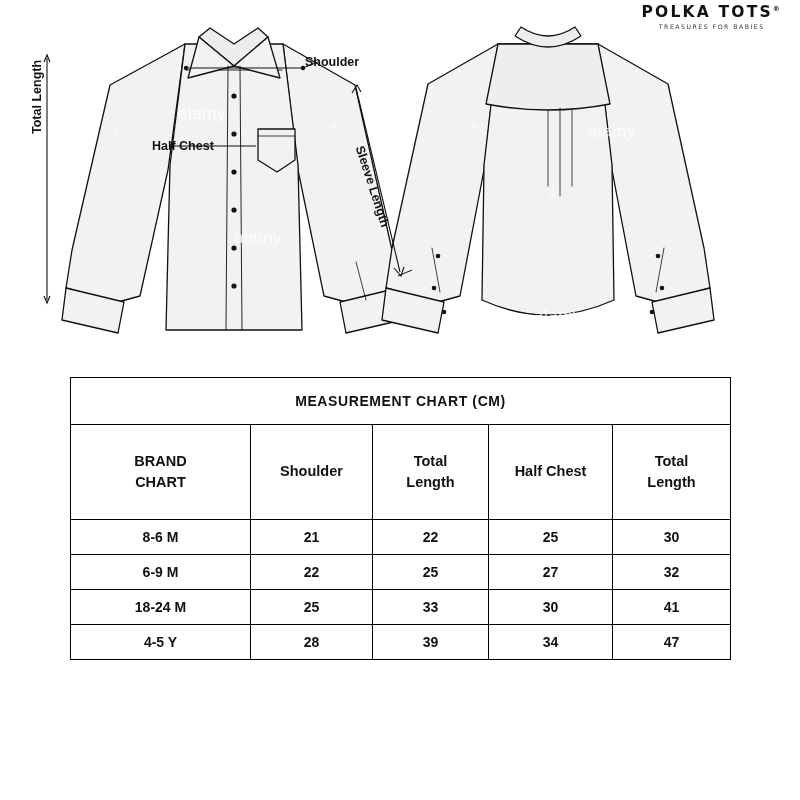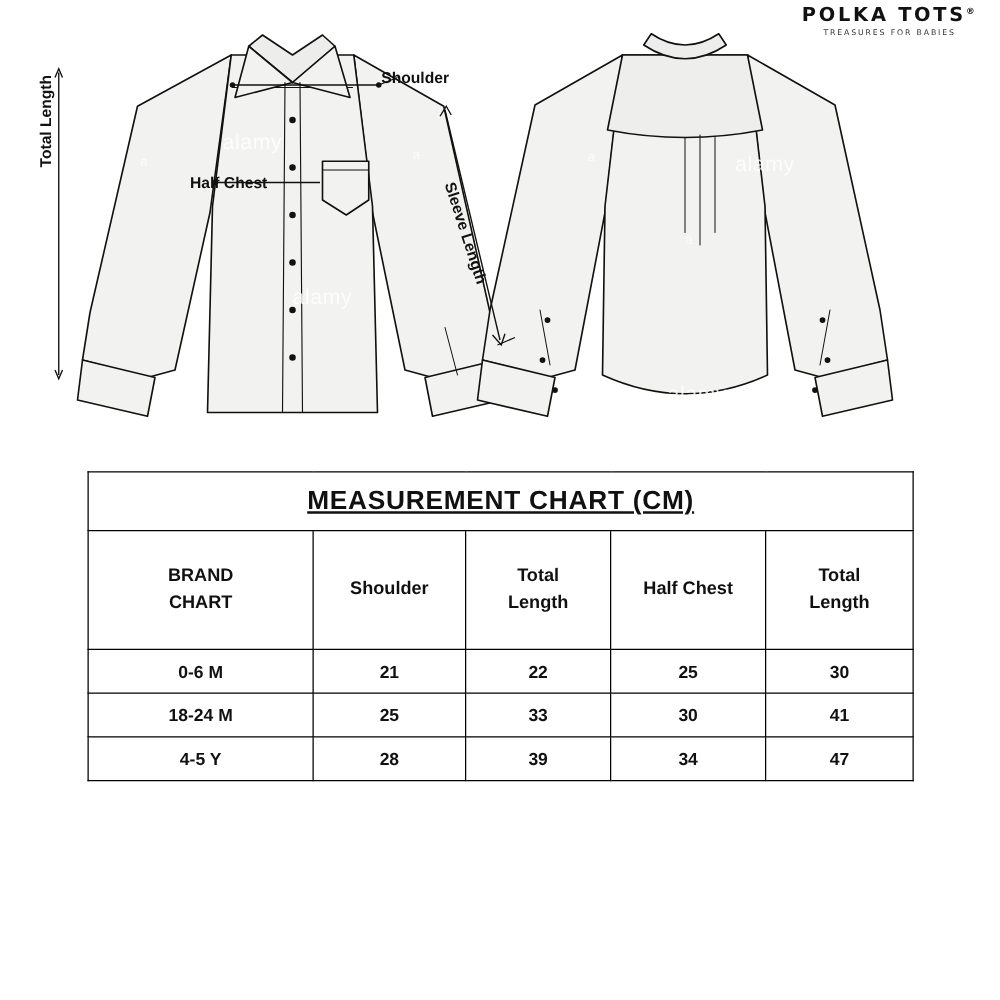--- a/index.html
+++ b/index.html
@@ -109,24 +109,23 @@
     table-layout: fixed;
   }
   table.chart td, table.chart th {
     border: 1px solid #000000;
     text-align: center;
     font-family: "Liberation Sans", sans-serif;
     color: #111111;
   }
   .chart-title-cell {
     height: 44px;
-    font-size: 21px;
+    font-size: 14px;
     font-weight: bold;
     letter-spacing: 0.6px;
-    text-decoration: underline;
   }
   .hdr-row td {
     height: 92px;
     font-size: 14.5px;
     font-weight: bold;
     line-height: 1.45;
   }
   .body-row td {
     height: 32px;
     font-size: 14px;
@@ -285,25 +284,32 @@
           <span>Length</span>
         </td>
         <td>Half Chest</td>
         <td>
           <span>Total</span><br>
           <span>Length</span>
         </td>
       </tr>
 
       <tr class="body-row">
-        <td class="size-cell">0-6 M</td>
+        <td class="size-cell">8-6 M</td>
         <td>21</td>
         <td>22</td>
         <td>25</td>
         <td>30</td>
+      </tr>
+      <tr class="body-row">
+        <td class="size-cell">6-9 M</td>
+        <td>22</td>
+        <td>25</td>
+        <td>27</td>
+        <td>32</td>
       </tr>
       <tr class="body-row">
         <td class="size-cell">18-24 M</td>
         <td>25</td>
         <td>33</td>
         <td>30</td>
         <td>41</td>
       </tr>
       <tr class="body-row">
         <td class="size-cell">4-5 Y</td>

